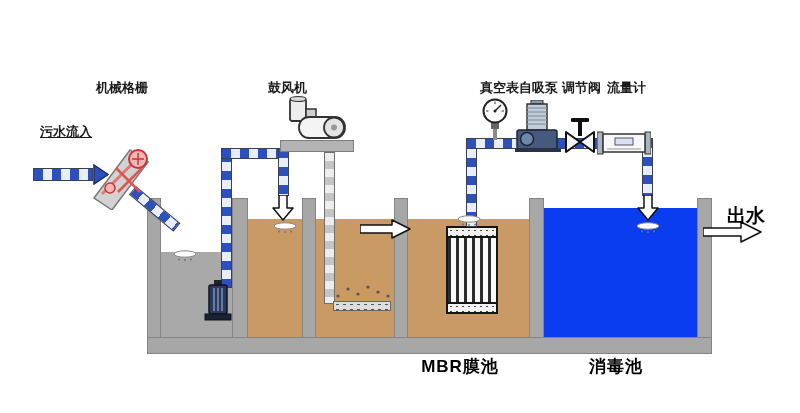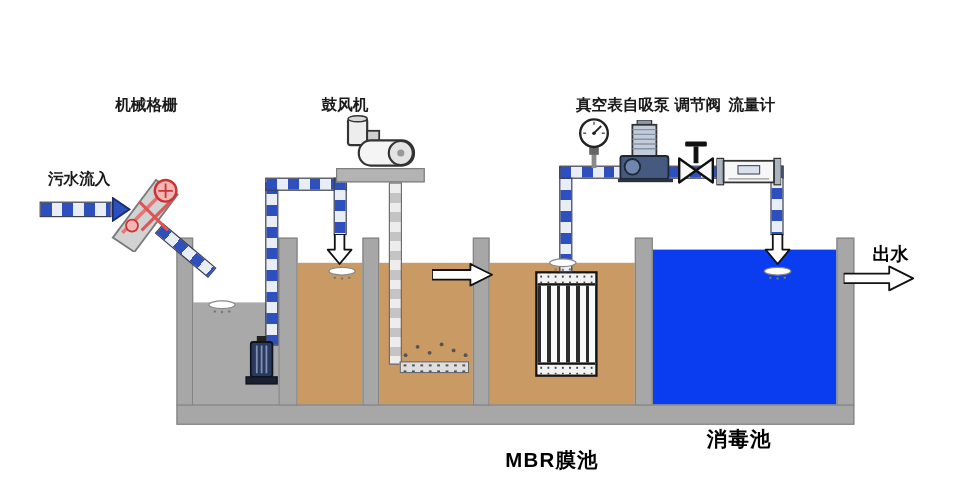--- a/index.html
+++ b/index.html
@@ -16,21 +16,21 @@
                border:1px solid #6e6e6e;box-sizing:border-box;}
   .diffuser{background-color:#dedede;background-image:radial-gradient(#555 1.2px,transparent 1.4px);
             background-size:7px 5px;border:1px solid #666;box-sizing:border-box;}
   .membrane{border:2px solid #151515;box-sizing:border-box;
             background:repeating-linear-gradient(90deg,#2c2c2c 0 3px,#fafafa 3px 8px);}
   .mem-cap{position:absolute;left:0;right:0;height:10px;background-color:#f2f2f2;
            background-image:radial-gradient(#444 1px,transparent 1.2px);background-size:6px 5px;box-sizing:border-box;}
   .mem-cap.top{top:0;border-bottom:2px solid #151515;}
   .mem-cap.bottom{bottom:0;border-top:2px solid #151515;}
   .lbl{font-size:13px;font-weight:600;color:#1a1a1a;white-space:nowrap;line-height:1.2;}
-  .lbl-big{font-size:15px;font-weight:700;color:#000;white-space:nowrap;text-align:center;}
+  .lbl-big{font-size:19px;font-weight:700;color:#000;white-space:nowrap;text-align:center;}
   .tank-lbl{font-size:17px;font-weight:700;color:#000;text-align:center;letter-spacing:1px;white-space:nowrap;}
   svg{display:block;}
 </style>
 </head>
 <body>
 
 <div class="canvas">
 
   <div class="abs water" style="left:161px;top:252px;width:71px;height:86px;background:#a9a9a9;"></div>
   <div class="abs water" style="left:248px;top:219px;width:54px;height:119px;background:#c99a63;"></div>
@@ -207,25 +207,25 @@
   </div>
   <div class="abs" style="left:635px;top:222px;width:26px;height:12px;">
     <svg width="26" height="12" viewBox="0 0 26 12">
         <ellipse cx="13" cy="4" rx="11" ry="3.2" fill="#fff" stroke="#888"></ellipse>
         <circle cx="7" cy="9.5" r="1" fill="#777"></circle>
         <circle cx="13" cy="10" r="1" fill="#777"></circle>
         <circle cx="19" cy="9.5" r="1" fill="#777"></circle>
       </svg>
   </div>
 
-  <div class="abs lbl" style="left:40px;top:141px;">污水流入</div>
+  <div class="abs lbl" style="left:40px;top:124px;text-decoration:underline;">污水流入</div>
   <div class="abs lbl" style="left:96px;top:80px;">机械格栅</div>
   <div class="abs lbl" style="left:268px;top:80px;">鼓风机</div>
   <div class="abs lbl" style="left:480px;top:80px;">真空表</div>
   <div class="abs lbl" style="left:519px;top:80px;text-align:center;">自吸泵</div>
   <div class="abs lbl" style="left:562px;top:80px;">调节阀</div>
   <div class="abs lbl" style="left:607px;top:80px;">流量计</div>
   <div class="abs lbl-big" style="left:727px;top:203px;">出水</div>
 
-  <div class="abs tank-lbl" style="left:410px;top:355px;width:100px;margin-top:17px;">MBR膜池</div>
+  <div class="abs tank-lbl" style="left:410px;top:355px;width:100px;">MBR膜池</div>
   <div class="abs tank-lbl" style="left:576px;top:355px;width:80px;">消毒池</div>
 
 </div>
 
 </body></html>

